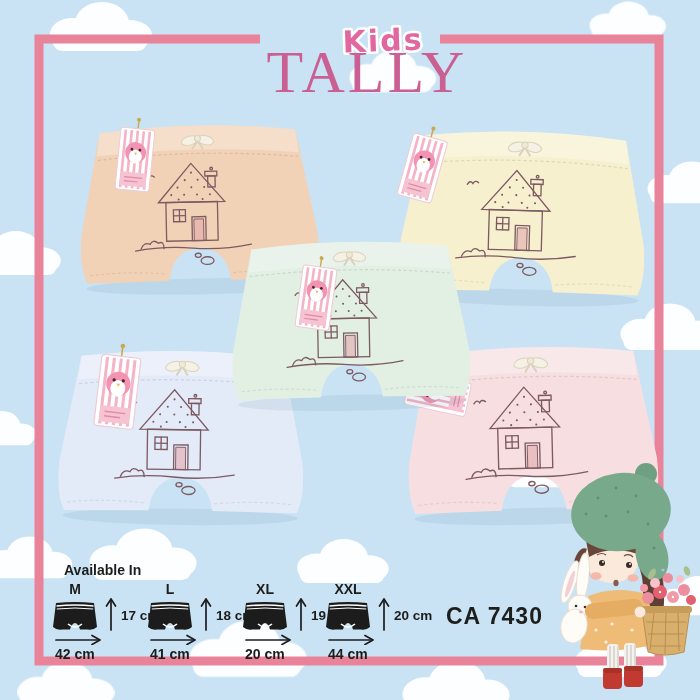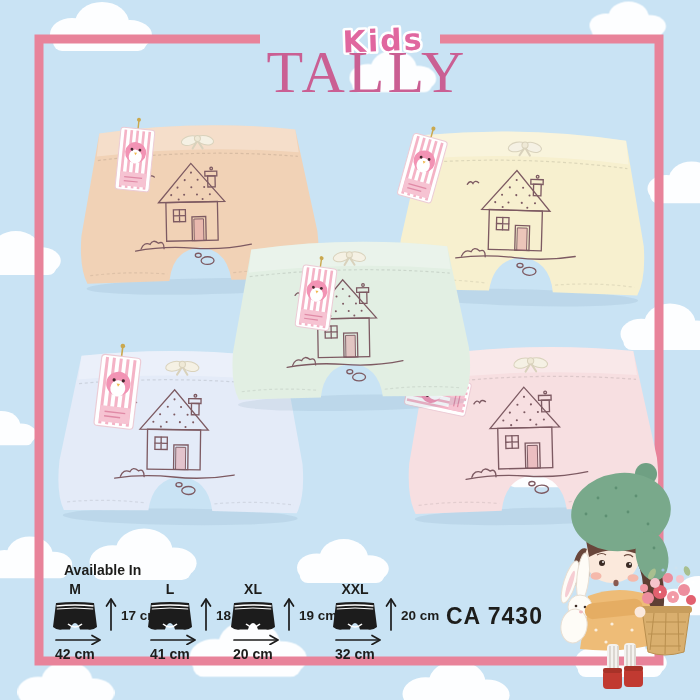--- a/index.html
+++ b/index.html
@@ -279,21 +279,21 @@
       </svg>
       <div class="size-height">18 cm</div>
     </div>
     <svg class="widtharrow" width="46" height="11" viewBox="0 0 46 11">
       <line x1="1" y1="6" x2="44" y2="6" stroke="#1c1c1c" stroke-width="1.7" stroke-linecap="round"></line>
       <path d="M45,6 L37,1.5 M45,6 L37,10.5" stroke="#1c1c1c" stroke-width="1.7" stroke-linecap="round" fill="none"></path>
     </svg>
     <div class="size-width">41 cm</div>
   </div>
 
-  <div class="size-col" style="left:231px">
+  <div class="size-col" style="left:243px">
     <div class="size-name">XL</div>
     <div class="size-top">
       <svg width="44" height="30" viewBox="0 0 44 30">
         <path d="M3,2 Q22,0 41,2 L44,26 Q40,29.5 35,28.5 L27,28.5 Q25,22 22,22 Q19,22 17,28.5 L9,28.5 Q4,29.5 0,26 Z" fill="#1c1c1c"></path>
         <path d="M3.5,5 Q22,3 40.5,5" stroke="#fff" stroke-width="1.6" fill="none"></path>
         <path d="M3.8,8 Q22,6 40.2,8" stroke="#fff" stroke-width="1" fill="none"></path>
         <path d="M15,23 Q22,29 29,23" stroke="#fff" stroke-width="1.6" fill="none"></path>
       </svg>
       <svg class="uparrow" width="14" height="33" viewBox="0 0 14 33">
         <line x1="7" y1="2" x2="7" y2="32" stroke="#1c1c1c" stroke-width="1.7" stroke-linecap="round"></line>
@@ -301,38 +301,38 @@
       </svg>
       <div class="size-height">19 cm</div>
     </div>
     <svg class="widtharrow" width="46" height="11" viewBox="0 0 46 11">
       <line x1="1" y1="6" x2="44" y2="6" stroke="#1c1c1c" stroke-width="1.7" stroke-linecap="round"></line>
       <path d="M45,6 L37,1.5 M45,6 L37,10.5" stroke="#1c1c1c" stroke-width="1.7" stroke-linecap="round" fill="none"></path>
     </svg>
     <div class="size-width">20 cm</div>
   </div>
 
-  <div class="size-col" style="left:333px">
+  <div class="size-col" style="left:326px">
     <div class="size-name">XXL</div>
     <div class="size-top">
       <svg width="44" height="30" viewBox="0 0 44 30">
         <path d="M3,2 Q22,0 41,2 L44,26 Q40,29.5 35,28.5 L27,28.5 Q25,22 22,22 Q19,22 17,28.5 L9,28.5 Q4,29.5 0,26 Z" fill="#1c1c1c"></path>
         <path d="M3.5,5 Q22,3 40.5,5" stroke="#fff" stroke-width="1.6" fill="none"></path>
         <path d="M3.8,8 Q22,6 40.2,8" stroke="#fff" stroke-width="1" fill="none"></path>
         <path d="M15,23 Q22,29 29,23" stroke="#fff" stroke-width="1.6" fill="none"></path>
       </svg>
       <svg class="uparrow" width="14" height="33" viewBox="0 0 14 33">
         <line x1="7" y1="2" x2="7" y2="32" stroke="#1c1c1c" stroke-width="1.7" stroke-linecap="round"></line>
         <path d="M7,1 L2.5,8 M7,1 L11.5,8" stroke="#1c1c1c" stroke-width="1.7" stroke-linecap="round" fill="none"></path>
       </svg>
       <div class="size-height">20 cm</div>
     </div>
     <svg class="widtharrow" width="46" height="11" viewBox="0 0 46 11">
       <line x1="1" y1="6" x2="44" y2="6" stroke="#1c1c1c" stroke-width="1.7" stroke-linecap="round"></line>
       <path d="M45,6 L37,1.5 M45,6 L37,10.5" stroke="#1c1c1c" stroke-width="1.7" stroke-linecap="round" fill="none"></path>
     </svg>
-    <div class="size-width">32 cm</div>
+    <div class="size-width">44 cm</div>
   </div>
 
   <div class="code">CA 7430</div>
 </div>
 
 </div>
 
 </body></html>

